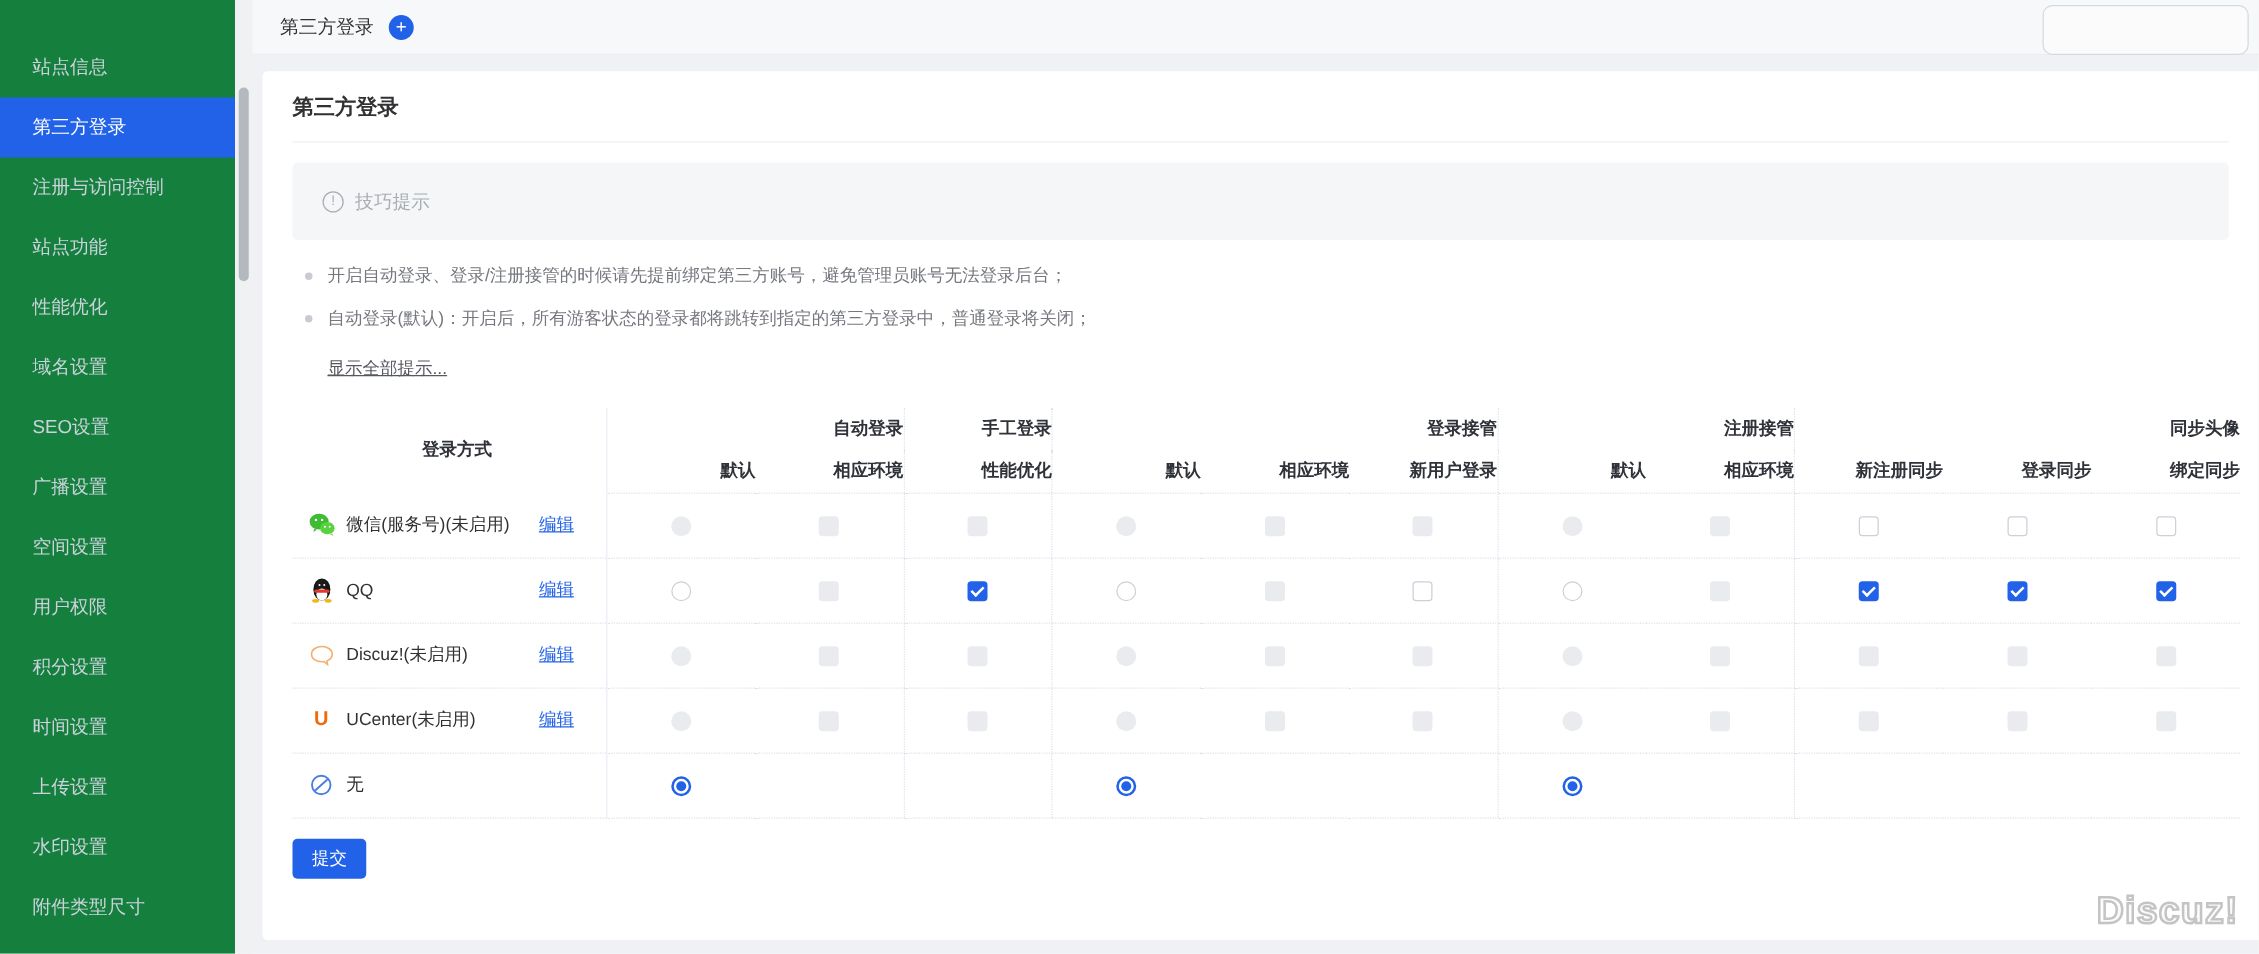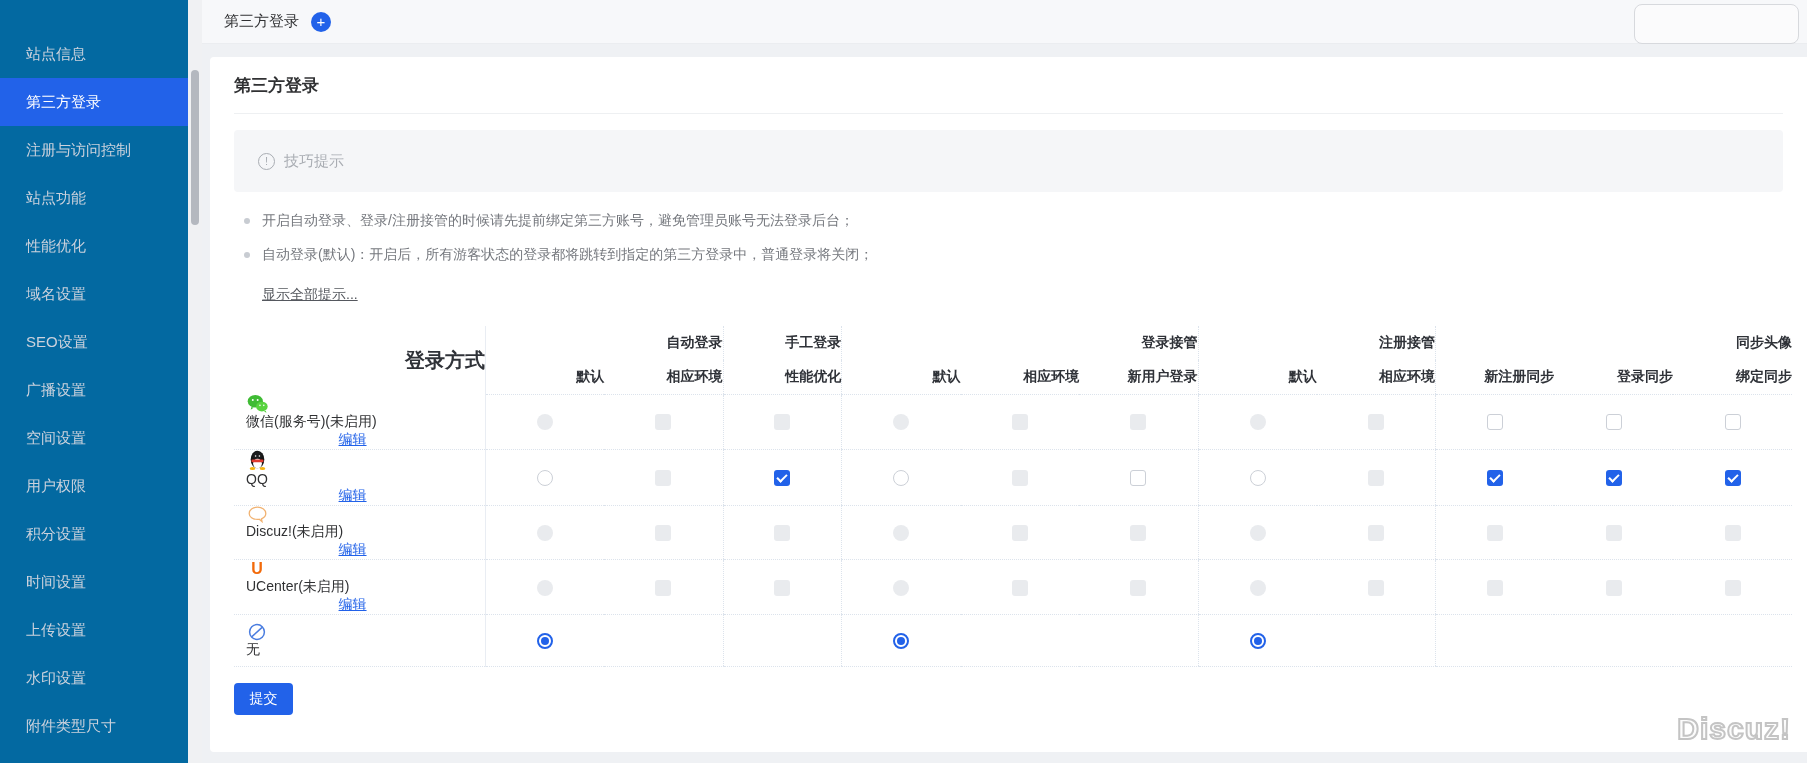--- a/index.html
+++ b/index.html
@@ -2,21 +2,21 @@
 <html><head>
 <meta charset="utf-8">
 <style>
   * { margin:0; padding:0; box-sizing:border-box; }
   html,body { width:1807px; height:763px; overflow:hidden;
     font-family:"Liberation Sans","DejaVu Sans",sans-serif; }
   body { background:#eff1f4; position:relative; }
 
   
   .sidebar { position:absolute; left:0; top:0; width:188px; height:763px;
-    background:#0369a1; padding-top:30px; }
+    background:#15803d; padding-top:30px; }
   .side-item { height:48px; line-height:48px; padding-left:26px; color:#ccd2dd;
     font-size:15px; cursor:pointer; white-space:nowrap; }
   .side-item.active { background:#2262e9; color:#ffffff; }
 
   
   .vscroll { position:absolute; left:188px; top:0; width:14px; height:763px;
     background:#f0f1f3; }
   .vscroll .thumb { position:absolute; left:3px; top:70px; width:8px; height:155px;
     background:#b4b8bf; border-radius:4px; }
 
@@ -50,28 +50,28 @@
   .bullet-text { font-size:14px; color:#75787e;text-align:right; }
   .more-link { display:inline-block; margin:6px 0 0 28px; font-size:14px;
     color:#55585e; text-decoration:underline; cursor:pointer; }
 
   
   table.login-table { margin-top:22px; border-collapse:collapse; width:1558px;
     table-layout:fixed; }
   .login-table th, .login-table td { font-weight:normal; padding:0; }
   .login-table thead th { font-size:14px; font-weight:600; color:#2f3238;
     height:34px; text-align:right; vertical-align:middle; }
-  .login-table thead th.col-method { text-align:right; padding-left:12px;
-    font-size:20px;font-family:Liberation Serif, serif; }
+  .login-table thead th.col-method { text-align:center; padding-left:12px;
+    font-size:14px;font-family:Liberation Serif, serif; }
   .login-table thead tr:last-child th { border-bottom:1px dotted #dce3ec; }
   .login-table td { height:52px; text-align:center; vertical-align:middle;
     border-bottom:1px dotted #dce3ec; font-size:14px; color:#303133; }
   td.col-method, th.col-method { border-right:1px solid #e9edf3; }
   .gb { border-left:1px dotted #dce3ec; }
-  .method-cell { display:flex; padding:0 26px 0 12px;flex-direction:column; }
+  .method-cell { display:flex; align-items:center; padding:0 26px 0 12px; }
   .method-icon { width:22px; display:flex; justify-content:center;
     margin-right:9px; flex:0 0 auto; }
   .method-label { flex:1 1 auto; text-align:left; white-space:nowrap; }
   .edit-link { color:#2262e9; text-decoration:underline; font-size:14px;
     cursor:pointer; }
   .u-glyph { color:#f26a0a; font-weight:bold; font-size:16px; }
 
   
   .ctl { display:inline-block; width:16px; height:16px; position:relative;
     vertical-align:middle; }

